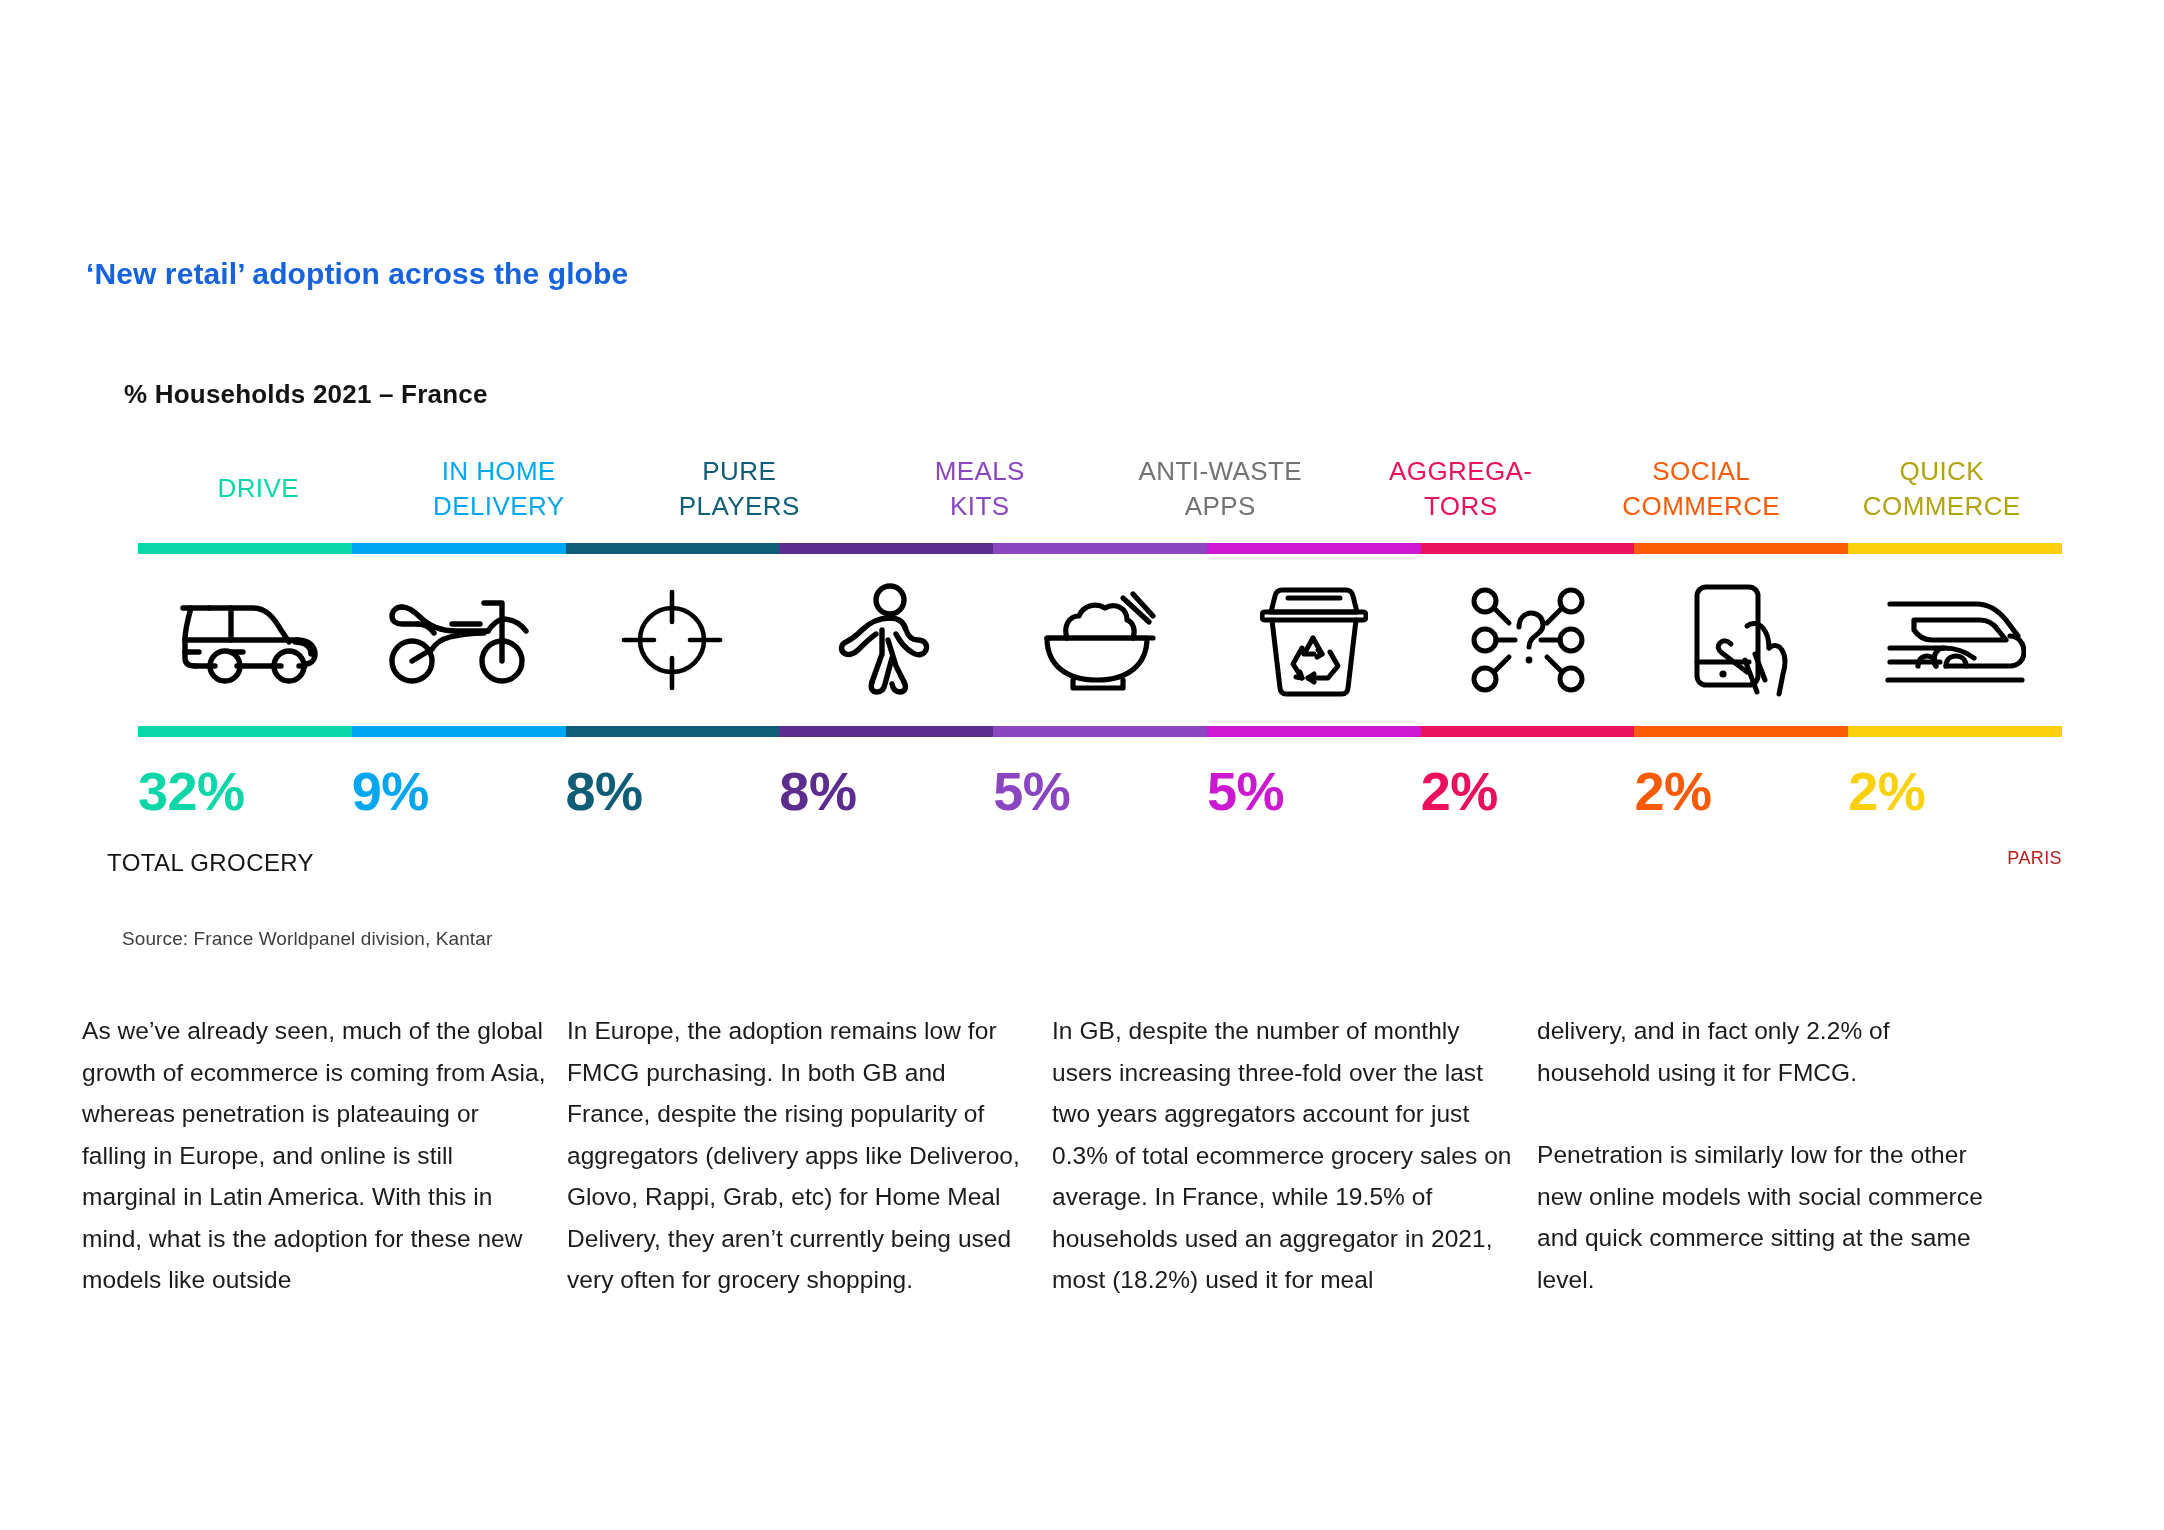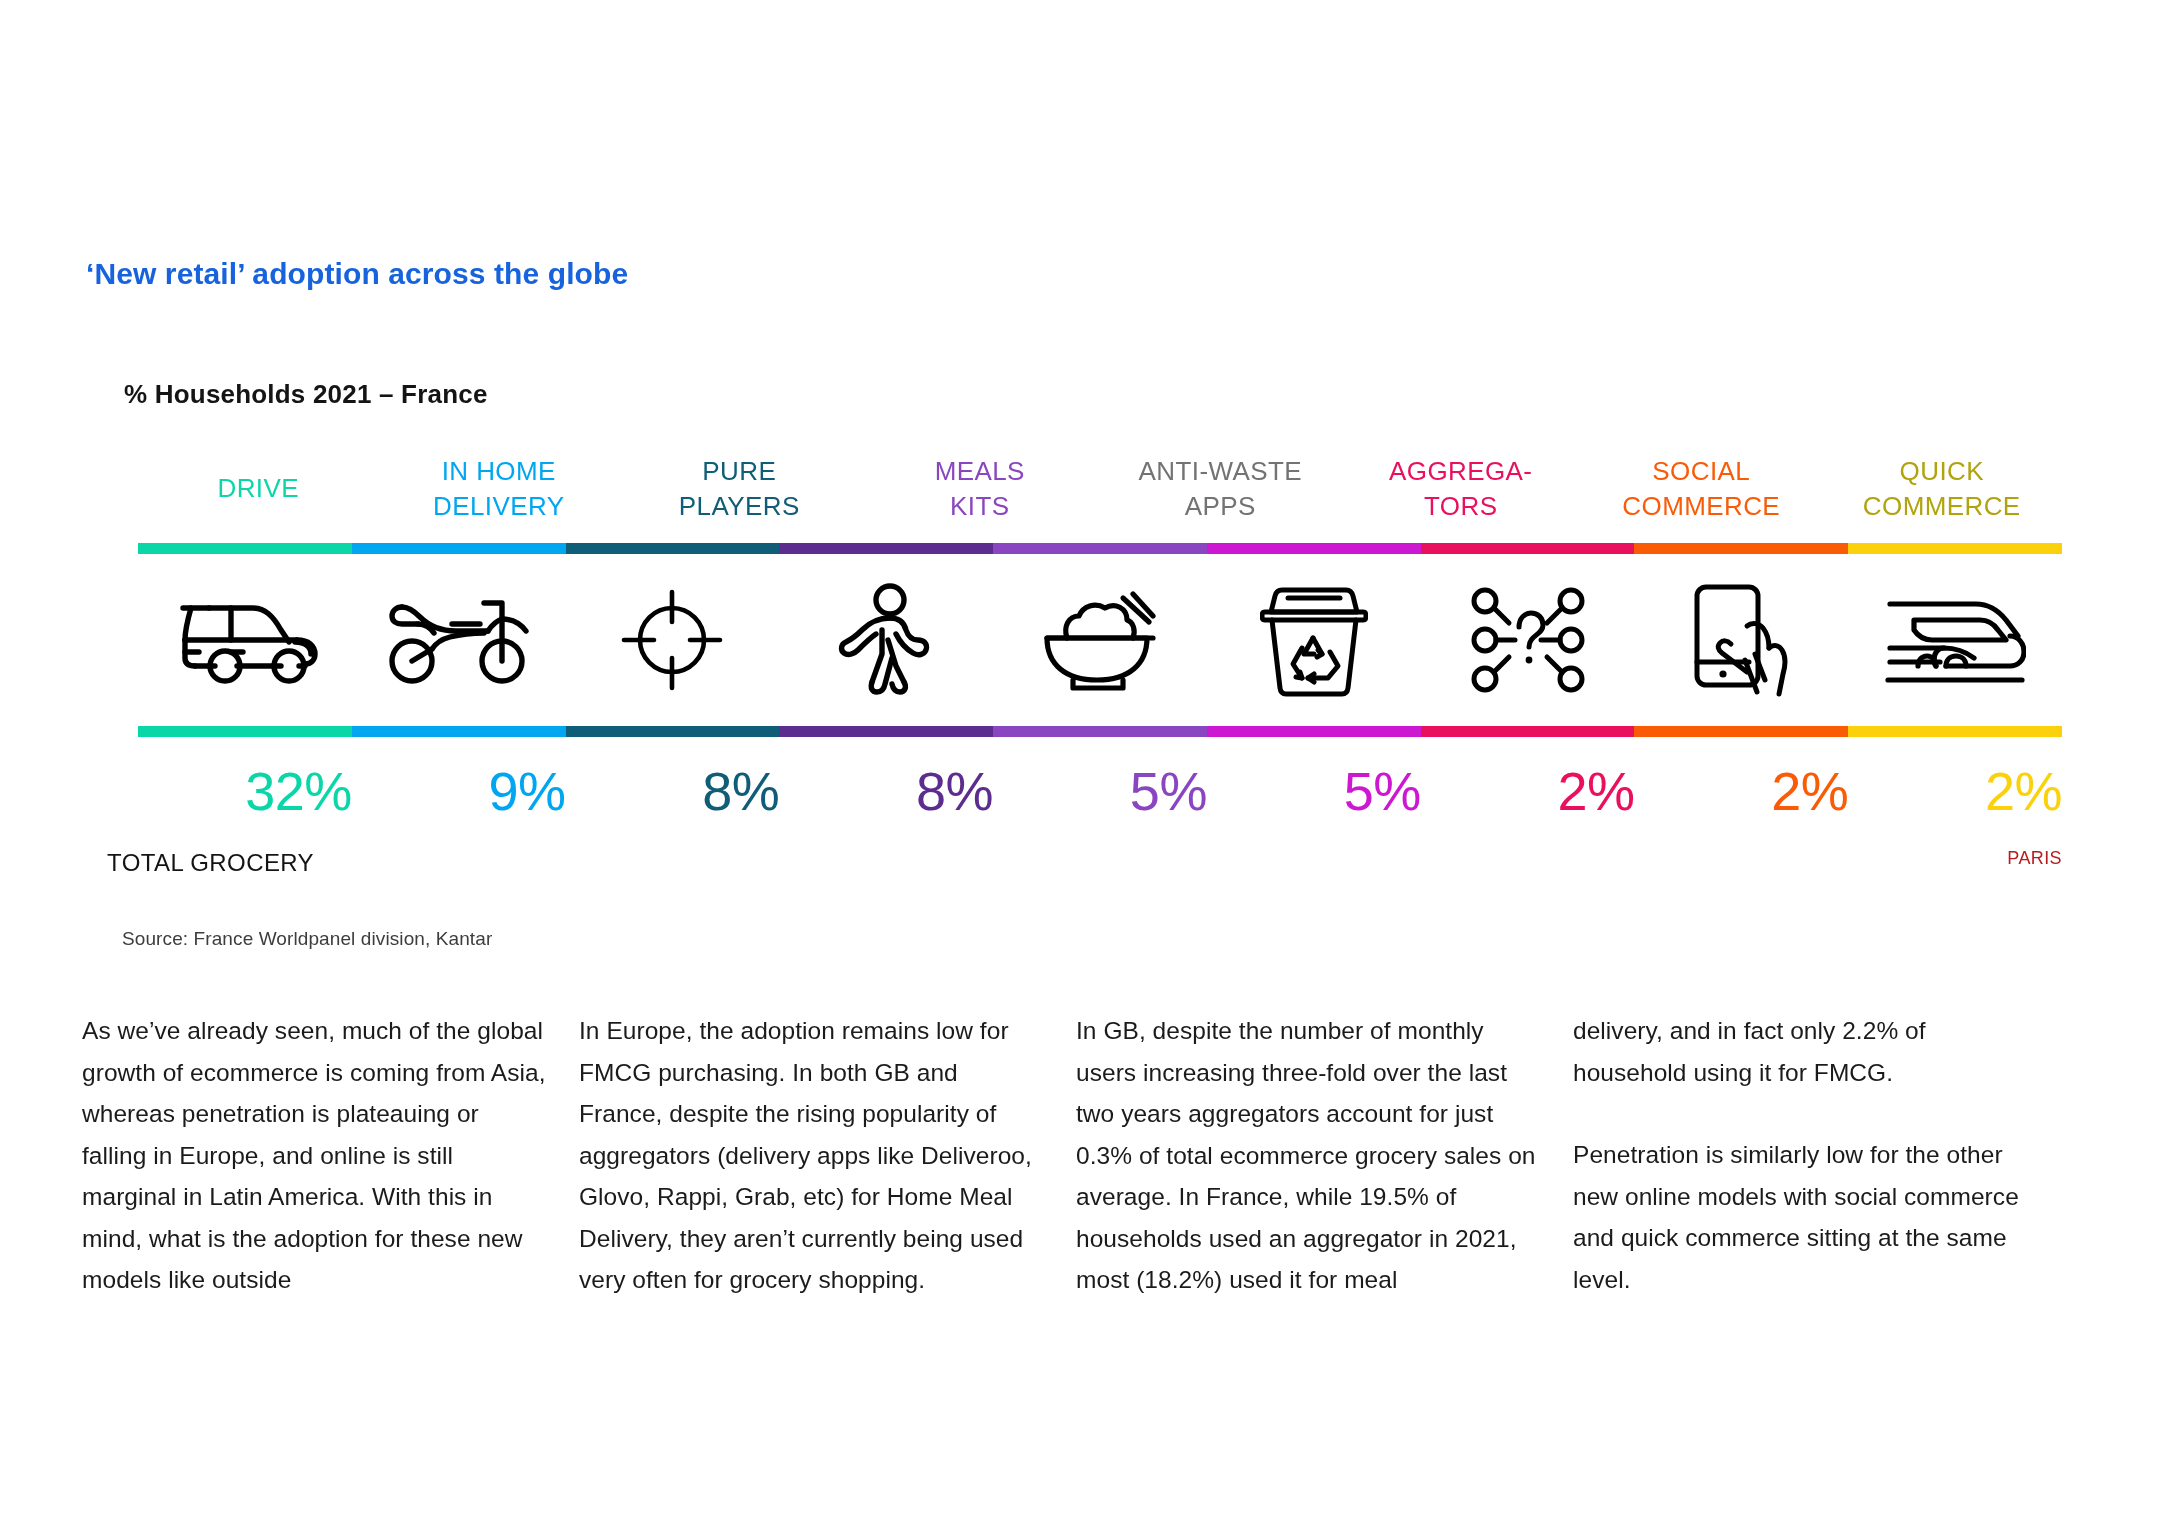--- a/index.html
+++ b/index.html
@@ -93,23 +93,23 @@
 
   .row-values {
     display: flex;
     width: 100%;
     height: 96px;
     align-items: center;
     margin-top: 6px;
   }
   .val-cell {
     flex: 1 1 0;
-    text-align: right;
+    text-align: left;
     font-size: 54px;
-    font-weight: normal;
+    font-weight: bold;
     letter-spacing: -0.5px;
   }
 
   .row-foot {
     position: relative;
     width: 100%;
     height: 40px;
     margin-top: -4px;
   }
   .foot-left {
@@ -138,21 +138,21 @@
     letter-spacing: 0.1px;
   }
 
   
   .body-cols {
     position: absolute;
     left: 82px;
     top: 975px;
     width: 2000px;
     display: flex;
-    gap: 32px;
+    gap: 20px;
   }
   .body-col {
     width: 465px;
     font-size: 24.5px;
     line-height: 41.5px;
     color: #1b1b1b;
     letter-spacing: 0.05px;
   }
   .body-col p { margin: 0; }
   .body-col p + p { margin-top: 41px; }

